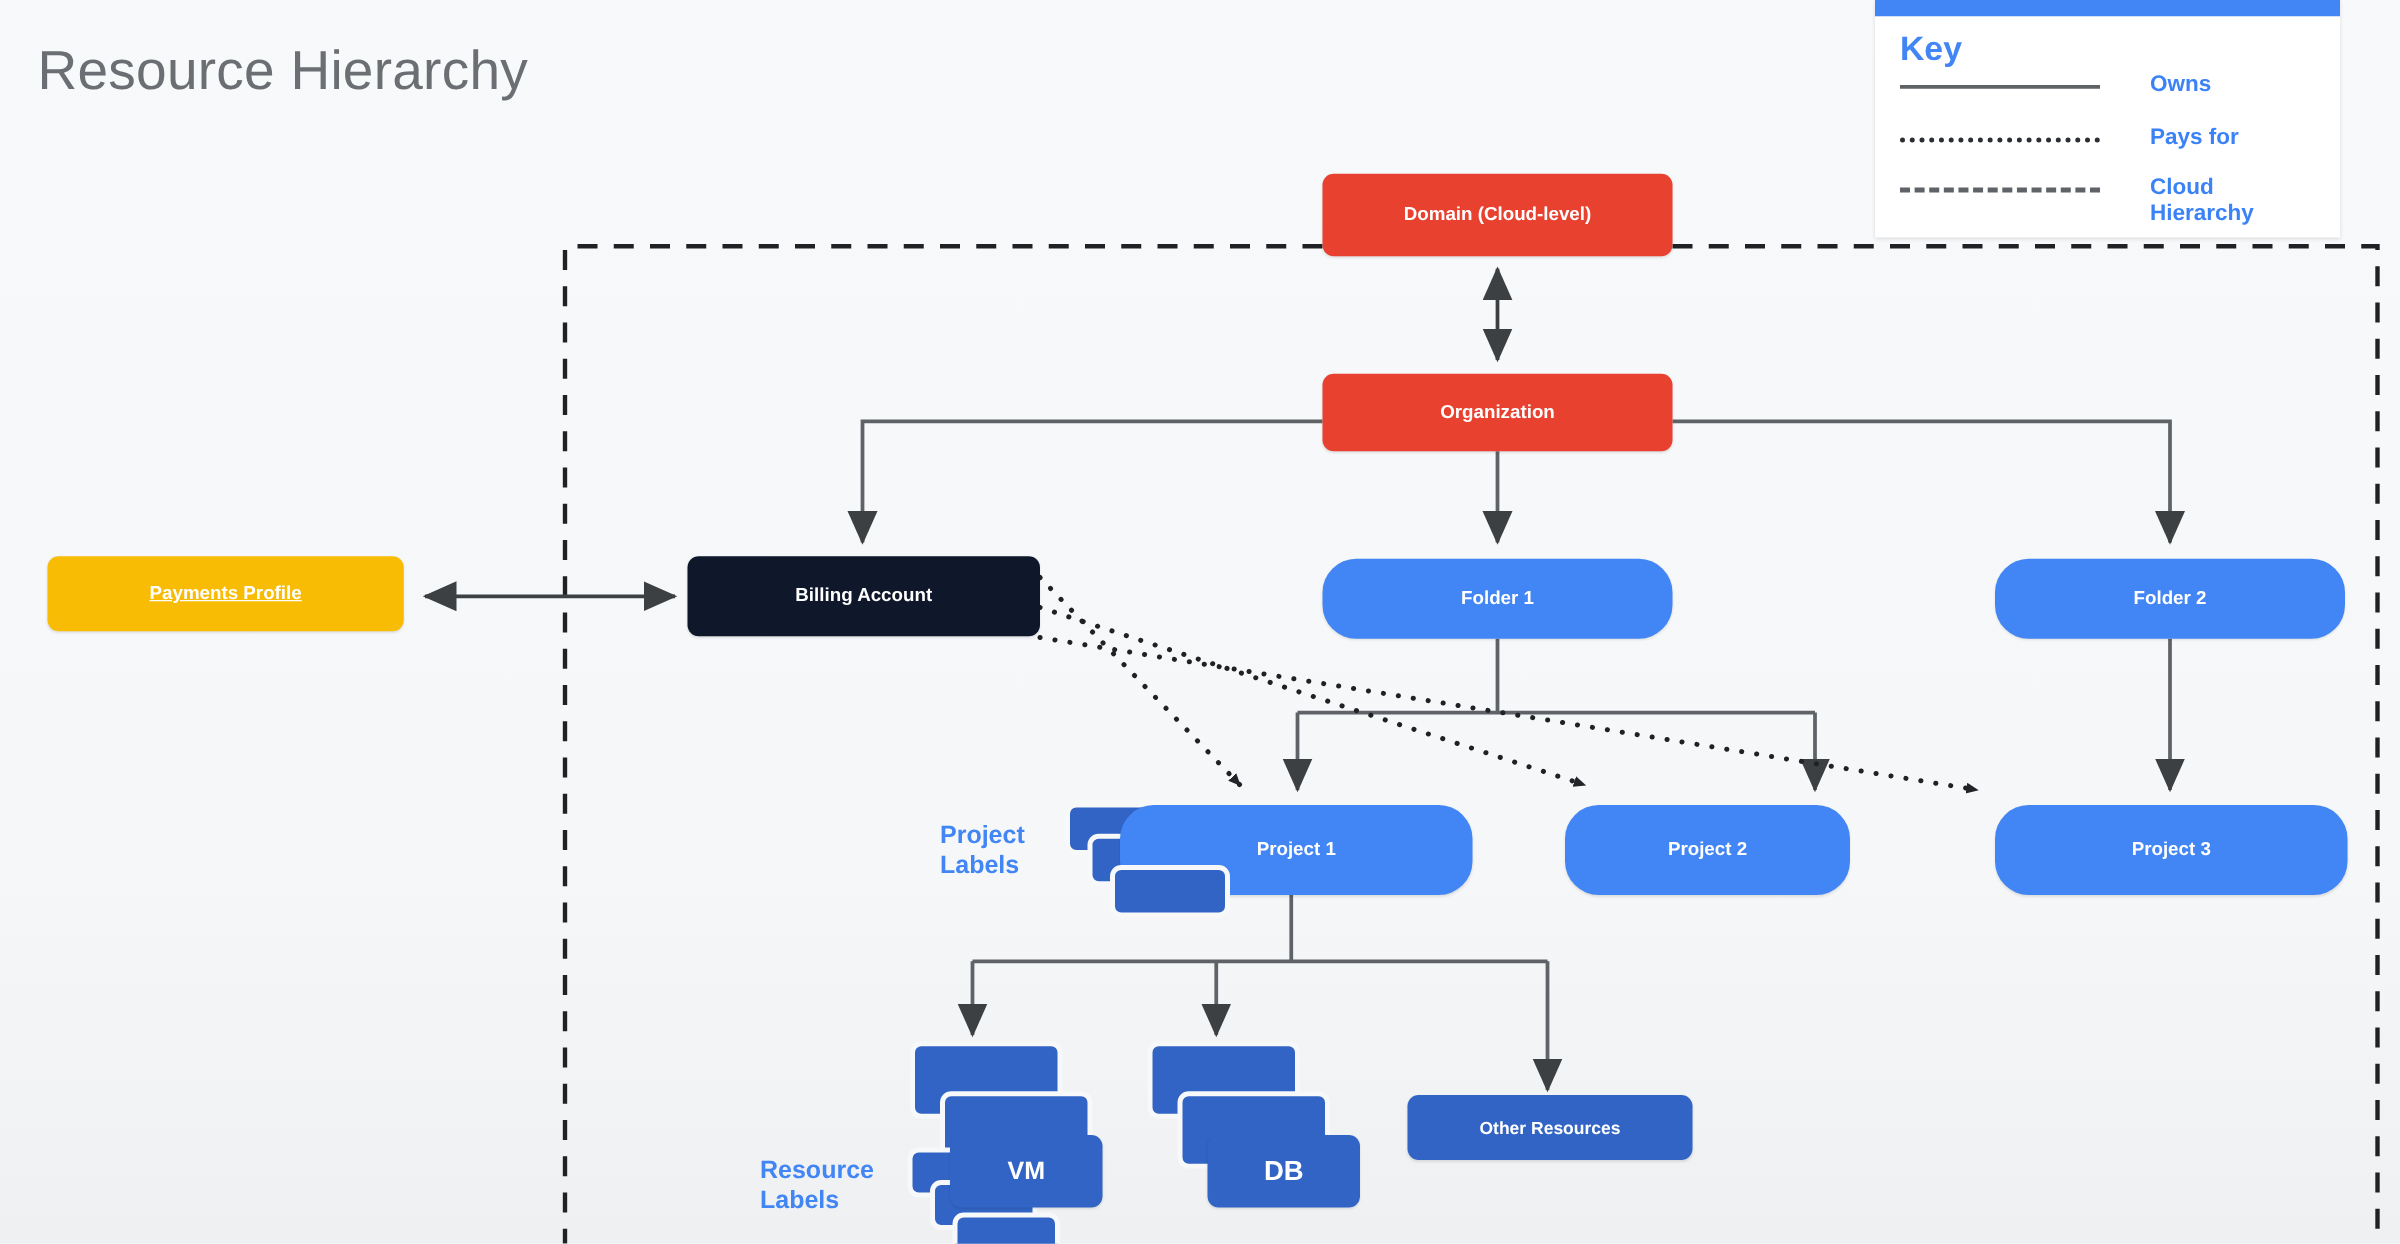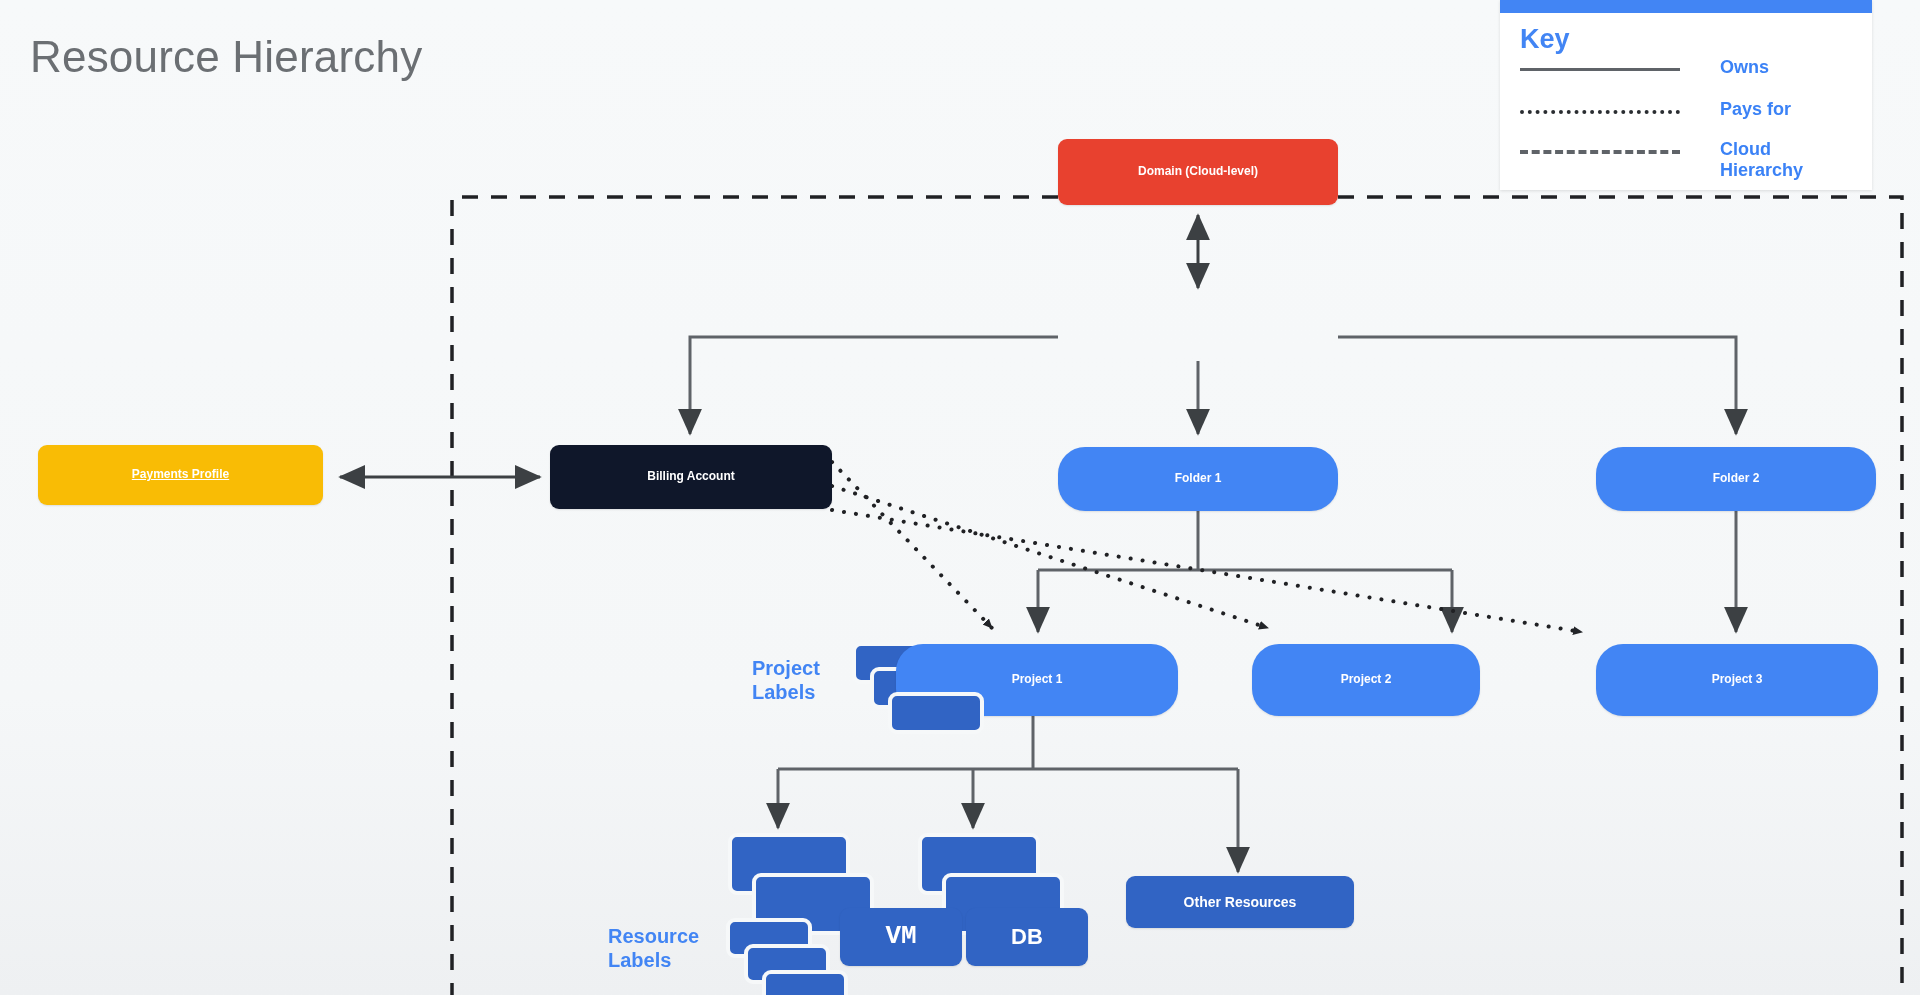--- a/index.html
+++ b/index.html
@@ -24,21 +24,21 @@
     position:absolute; left:30px; top:32px;
     font-size:44px; font-weight:400; color:#6b6f73;
     letter-spacing:.2px; white-space:nowrap;
   }
 
   
   .node {
     position:absolute; z-index:3;
     display:flex; align-items:center; justify-content:center;
     border-radius:9px;
-    color:#ffffff; font-weight:bold; font-size:12px;
+    color:#ffffff; font-weight:bold; font-size:15px;
     text-align:center; line-height:1.15;
     box-shadow:0 1px 2px rgba(0,0,0,.10);
     padding:0 10px;
   }
   .node.red    { background:#e8412f; }
   .node.green  { background:#0f172a; }
   .node.amber  { background:#f9bc05; }
   .node.blue   { background:#4285f4;border-radius:27px; }
   .node.dblue  { background:#3164c4; }
 
@@ -124,20 +124,21 @@
     <line x1="973" y1="769" x2="973" y2="828" stroke="#5f6368" stroke-width="3" marker-end="url(#ah)"></line>
     <line x1="1238" y1="769" x2="1238" y2="872" stroke="#5f6368" stroke-width="3" marker-end="url(#ah)"></line>
 
     <line x1="832" y1="462" x2="992" y2="628" stroke="#202124" stroke-width="4" stroke-dasharray="0.1 12" stroke-linecap="round" marker-end="url(#ahs)"></line>
     <line x1="832" y1="486" x2="1268" y2="628" stroke="#202124" stroke-width="4" stroke-dasharray="0.1 12" stroke-linecap="round" marker-end="url(#ahs)"></line>
     <line x1="832" y1="510" x2="1582" y2="632" stroke="#202124" stroke-width="4" stroke-dasharray="0.1 12" stroke-linecap="round" marker-end="url(#ahs)"></line>
   </svg>
 
   <div class="node red" style="left:1058px; top:139px; width:280px; height:66px;">Domain (Cloud-level)</div>
 
+  <div class="node red" style="left:1058px; top:299px; width:280px; height:62px;">Organization</div>
 
   <div class="node amber" style="left:38px; top:445px; width:285px; height:60px;text-decoration:underline;">Payments Profile</div>
 
   <div class="node green" style="left:550px; top:445px; width:282px; height:64px;">Billing Account</div>
 
   <div class="node blue" style="left:1058px; top:447px; width:280px; height:64px;">Folder 1</div>
 
   <div class="node blue" style="left:1596px; top:447px; width:280px; height:64px;">Folder 2</div>
 
   <div class="node blue" style="left:896px; top:644px; width:282px; height:72px;">Project 1</div>
@@ -148,21 +149,21 @@
 
   <div class="chip" style="left:852px; top:642px; width:96px; height:42px;"></div>
   <div class="chip" style="left:870px; top:667px; width:96px; height:42px;"></div>
   <div class="chip front" style="left:888px; top:692px; width:96px; height:42px;"></div>
 
   <div class="caption" style="left:752px; top:656px;">Project
 Labels</div>
 
   <div class="chip" style="left:728px; top:833px; width:122px; height:62px;"></div>
   <div class="chip" style="left:752px; top:873px; width:122px; height:62px;"></div>
-  <div class="node dblue" style="left:840px; top:908px; width:122px; height:58px; font-size:26px; z-index:5;font-family:Liberation Mono, monospace;">VM</div>
+  <div class="node dblue" style="left:760px; top:908px; width:122px; height:58px; font-size:20px; z-index:5;">VM</div>
 
   <div class="chip" style="left:726px; top:918px; width:86px; height:40px;"></div>
   <div class="chip" style="left:744px; top:944px; width:86px; height:40px;"></div>
   <div class="chip front" style="left:762px; top:970px; width:86px; height:40px;"></div>
 
   <div class="caption" style="left:608px; top:924px;">Resource
 Labels</div>
 
   <div class="chip" style="left:918px; top:833px; width:122px; height:62px;"></div>
   <div class="chip" style="left:942px; top:873px; width:122px; height:62px;"></div>

